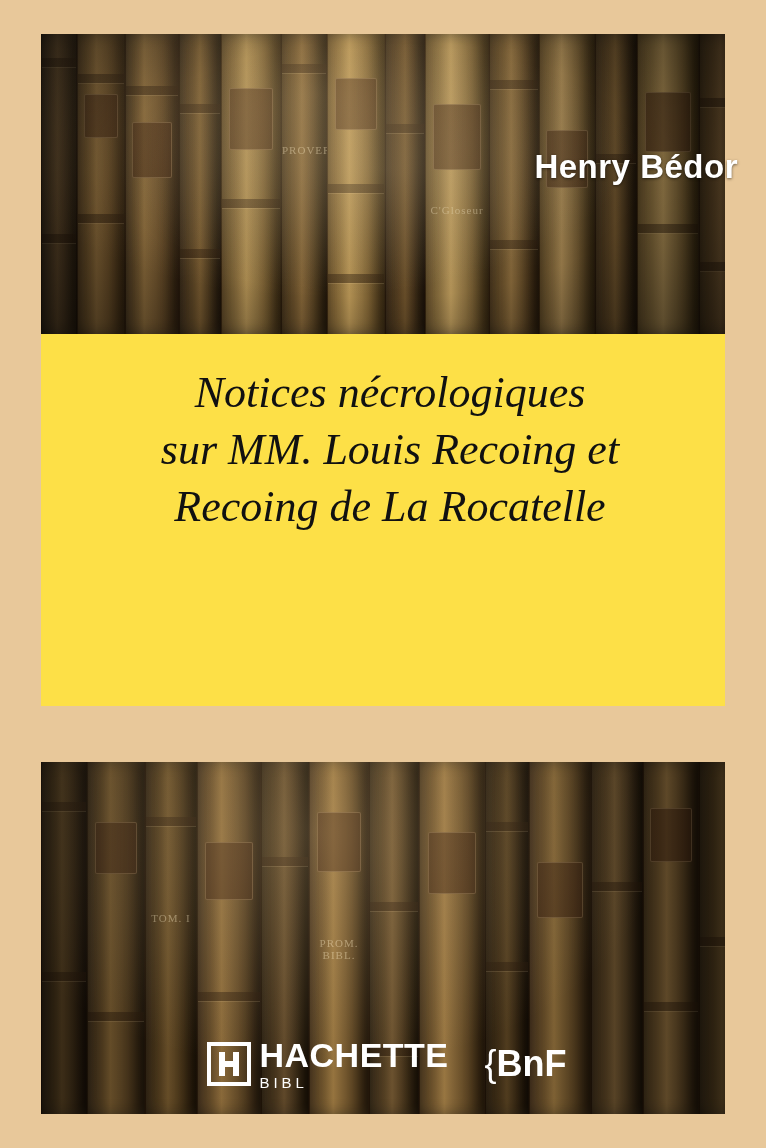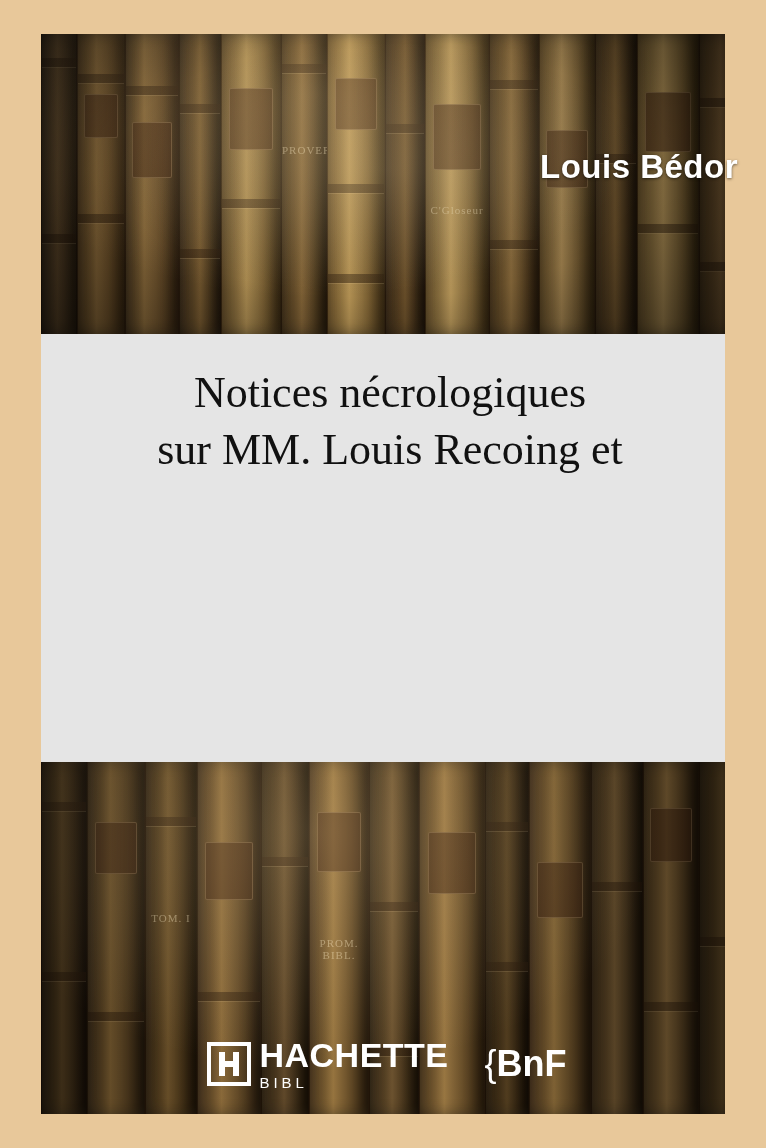--- a/index.html
+++ b/index.html
@@ -96,22 +96,23 @@
     background: radial-gradient(ellipse at 50% 45%, rgba(255,235,190,0.12) 0%, rgba(0,0,0,0.0) 55%, rgba(0,0,0,0.38) 100%);
     pointer-events: none;
   }
 
   
   .title-panel {
     position: absolute;
     left: 41px;
     top: 334px;
     width: 684px;
-    height: 428px;
-    background: #e5e5e5;
+    height: 372px;
+    background: #fde047;
+    font-style: italic;
   }
 
   .author {
     position: absolute;
     right: 28px;
     top: 148px;
     font-family: "Liberation Sans", sans-serif;
     font-weight: bold;
     font-size: 33px;
     color: #ffffff;
@@ -269,26 +270,27 @@
       <div class="spine" style="width:46px;background:linear-gradient(90deg,#35250f,#826238 45%,#33230e);">
         <div class="band" style="top:64px;"></div>
           <div class="band" style="top:228px;"></div>
       </div>
 
     </div>
     <div class="photo-grain"></div>
     <div class="vignette"></div>
   </div>
 
-  <div class="author">Louis Bédor</div>
+  <div class="author">Henry Bédor</div>
 
   <div class="title-panel">
     <div class="title">
       <span class="line l1">Notices nécrologiques</span>
       <span class="line l2">sur MM. Louis Recoing et</span>
+      <span class="line l3">Recoing de La Rocatelle</span>
     </div>
   </div>
 
   <div class="photo-bottom">
     <div class="spines">
       <div class="spine" style="width:44px;background:linear-gradient(90deg,#1d1307,#5c4524 45%,#20150a);">
         <div class="band" style="top:40px;"></div>
           <div class="band" style="top:210px;"></div>
       </div>
       <div class="spine" style="width:56px;background:linear-gradient(90deg,#2e2010,#7d5f32 40%,#2a1d0e);">

